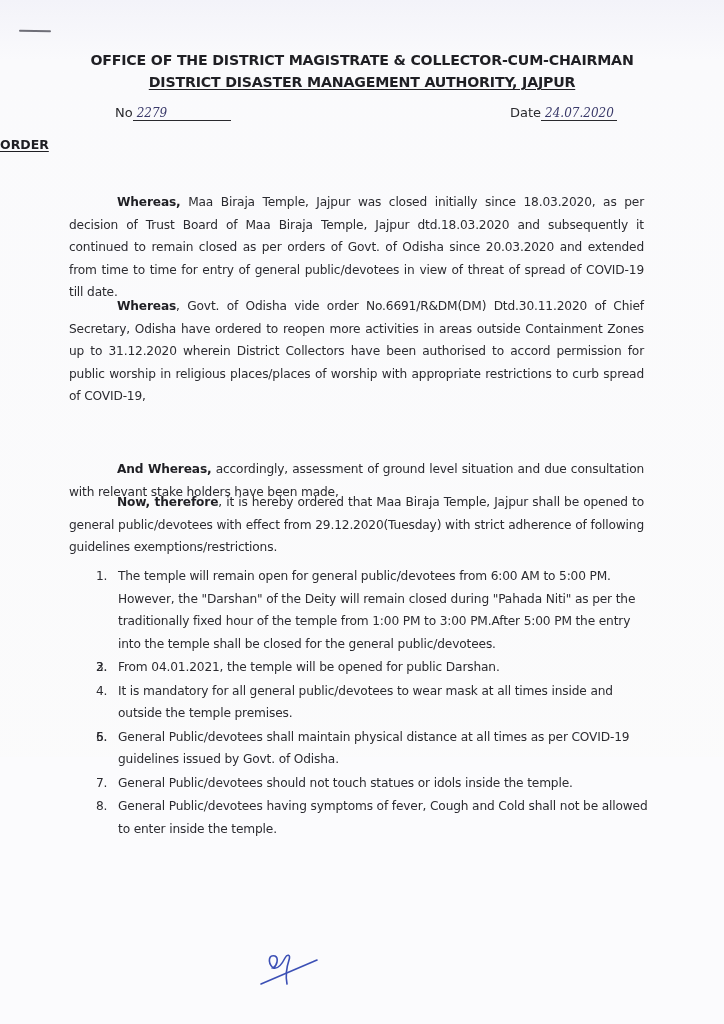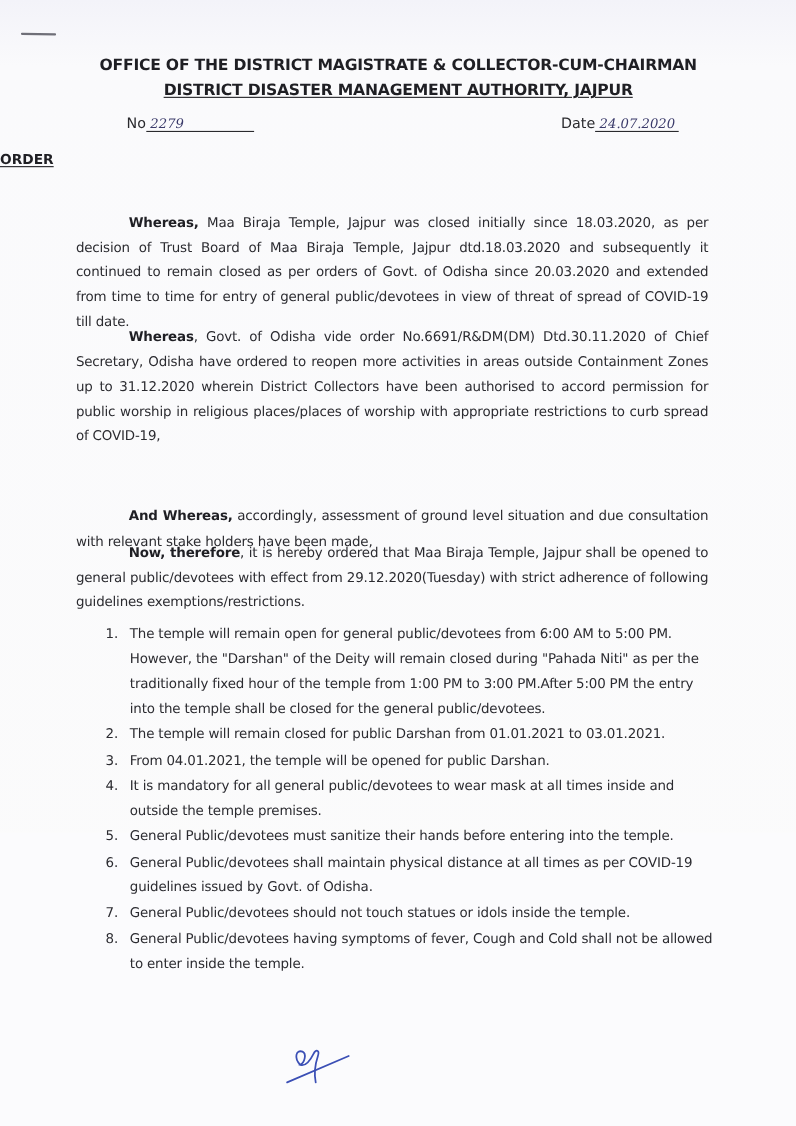--- a/index.html
+++ b/index.html
@@ -152,24 +152,24 @@
   <div class="para p1"><span class="lead">Whereas,</span><span> Maa Biraja Temple, Jajpur was closed initially since 18.03.2020, as per decision of Trust Board of Maa Biraja Temple, Jajpur dtd.18.03.2020 and subsequently it continued to remain closed as per orders of Govt. of Odisha since 20.03.2020 and extended from time to time for entry of general public/devotees in view of threat of spread of COVID-19 till date.</span></div>
 
   <div class="para p2"><span class="lead">Whereas</span><span>, Govt. of Odisha vide order No.6691/R&amp;DM(DM) Dtd.30.11.2020 of Chief Secretary, Odisha have ordered to reopen more activities in areas outside Containment Zones up to 31.12.2020 wherein District Collectors have been authorised to accord permission for public worship in religious places/places of worship with appropriate restrictions to curb spread of COVID-19,</span></div>
 
   <div class="para p3"><span class="lead">And Whereas,</span><span> accordingly, assessment of ground level situation and due consultation with relevant stake holders have been made,</span></div>
 
   <div class="para p4"><span class="lead">Now, therefore</span><span>, it is hereby ordered that Maa Biraja Temple, Jajpur shall be opened to general public/devotees with effect from 29.12.2020(Tuesday) with strict adherence of following guidelines exemptions/restrictions.</span></div>
 
   <ol class="list">
     <li><span class="num">1.</span><span>The temple will remain open for general public/devotees from 6:00 AM to 5:00 PM. However, the "Darshan" of the Deity will remain closed during "Pahada Niti" as per the traditionally fixed hour of the temple from 1:00 PM to 3:00 PM.After 5:00 PM the entry into the temple shall be closed for the general public/devotees.</span></li>
-    <li><span class="num">2.</span><span>The temple will remain closed for public Darshan from 01.01.2021 to 03.01.2021.</span></li>
+    <li><span class="num">2.</span></li>
     <li><span class="num">3.</span><span>From 04.01.2021, the temple will be opened for public Darshan.</span></li>
     <li><span class="num">4.</span><span>It is mandatory for all general public/devotees to wear mask at all times inside and outside the temple premises.</span></li>
-    <li><span class="num">5.</span><span>General Public/devotees must sanitize their hands before entering into the temple.</span></li>
+    <li><span class="num">5.</span></li>
     <li><span class="num">6.</span><span>General Public/devotees shall maintain physical distance at all times as per COVID-19 guidelines issued by Govt. of Odisha.</span></li>
     <li><span class="num">7.</span><span>General Public/devotees should not touch statues or idols inside the temple.</span></li>
     <li><span class="num">8.</span><span>General Public/devotees having symptoms of fever, Cough and Cold shall not be allowed to enter inside the temple.</span></li>
   </ol>
 
   <svg class="signature" viewBox="0 0 80 60">
     <path id="sig-path-1" d="M18 28 C12 22, 14 14, 20 16 C24 18, 22 26, 18 28 C24 30, 28 22, 30 18 C32 14, 36 14, 34 20 C32 26, 30 34, 32 44" fill="none" stroke-width="1.6" stroke-linecap="round" stroke="#3b4fb5"></path>
     <path id="sig-path-2" d="M6 44 L62 20" fill="none" stroke-width="1.6" stroke-linecap="round" stroke="#3b4fb5"></path>
   </svg>
 

